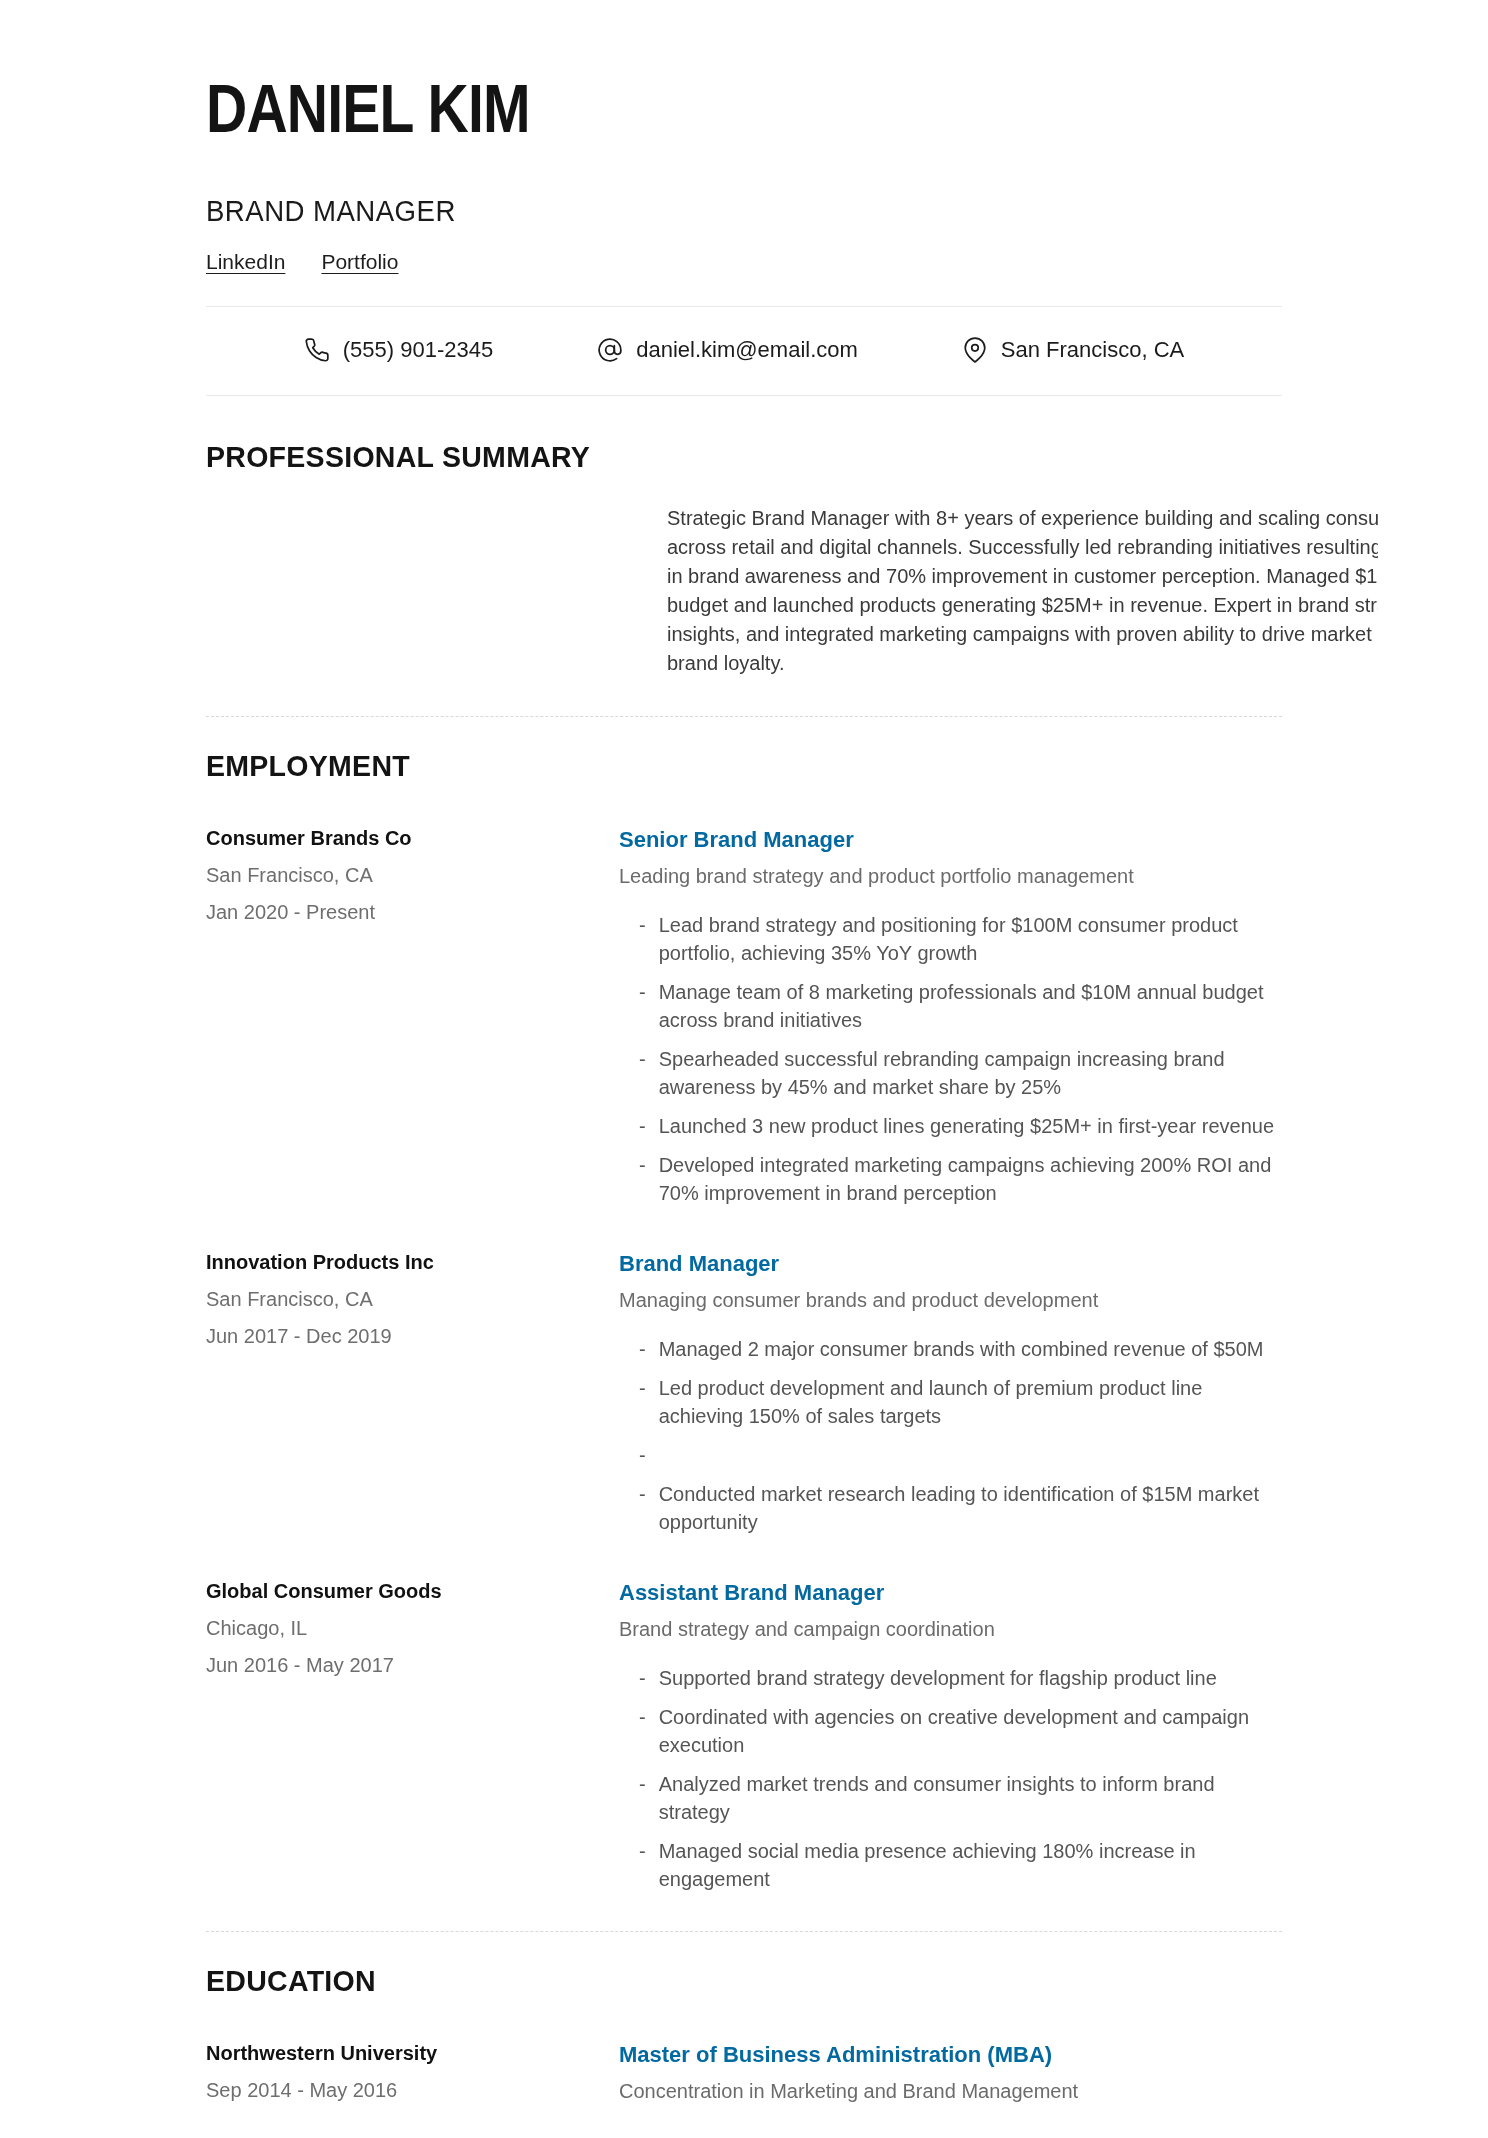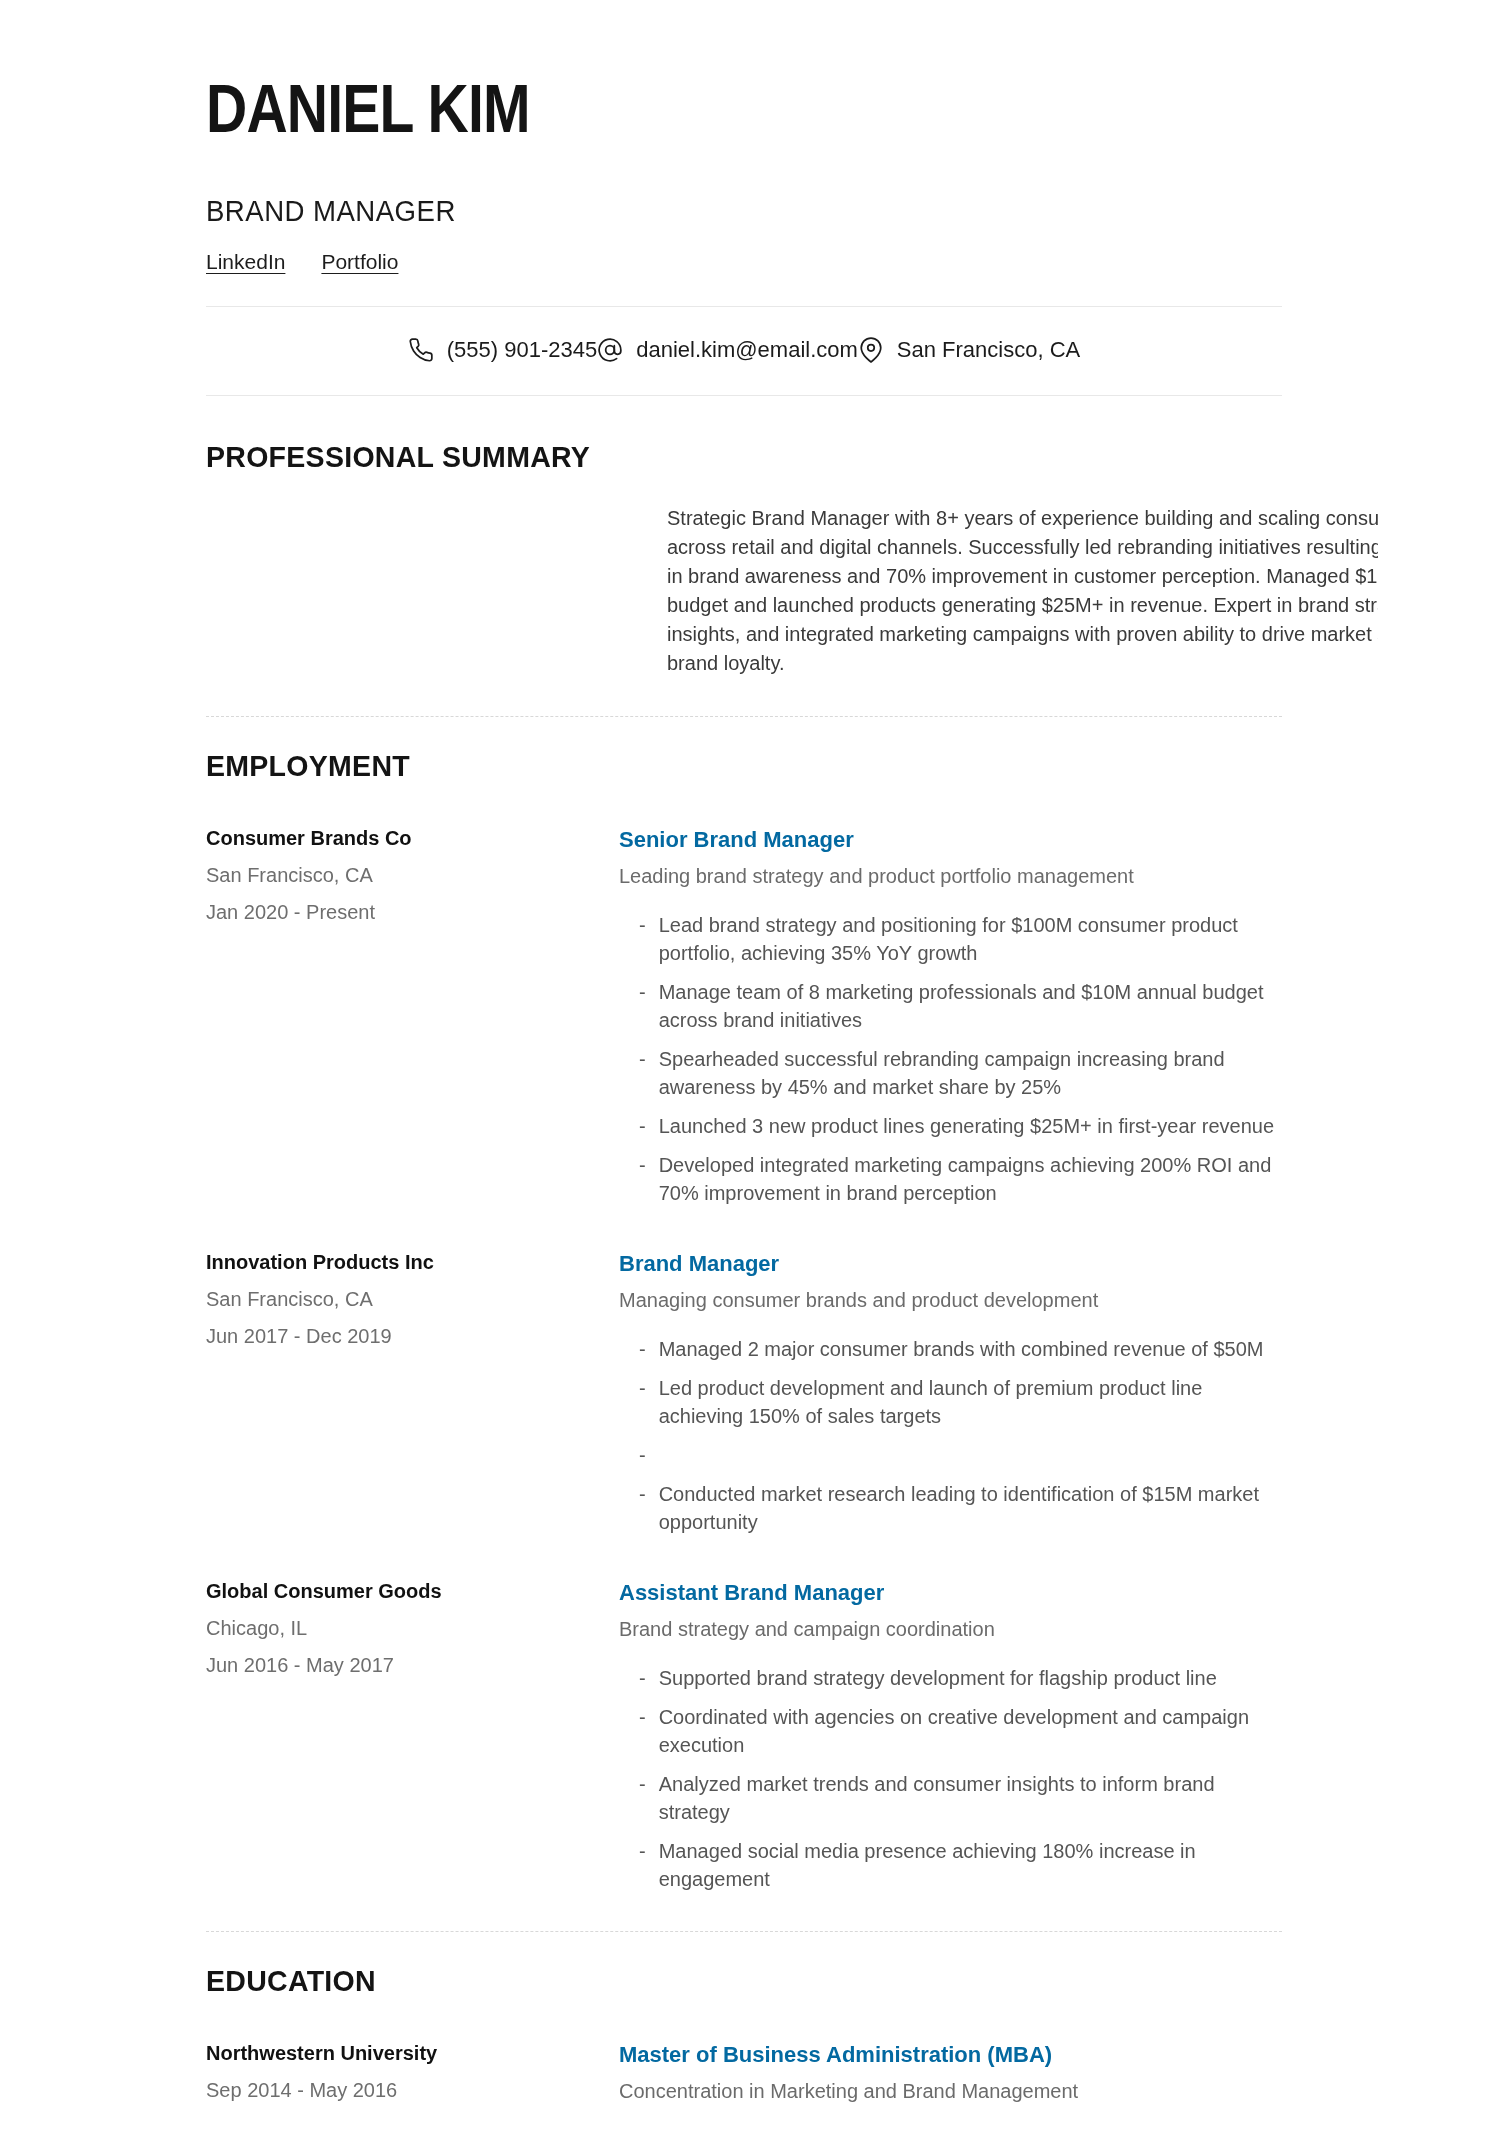--- a/index.html
+++ b/index.html
@@ -52,20 +52,21 @@
   hr { border: 0; margin: 0; }
   hr.solid  { border-top: 1px solid #e8e8e8; }
   hr.dashed { border-top: 1px dashed #d8d8d8; }
   .hr-top { margin-top: 32px; }
 
   
   .contact {
     display: flex;
     justify-content: center;
     align-items: center;
+    gap: 104px;
     padding: 30px 0 32px;
   }
   .contact-item { display: flex; align-items: center; gap: 13px; font-size: 22px; color: #1b1b1b; }
   .contact-item svg { width: 26px; height: 26px; display: block; stroke: #1c1c1c; fill: none; stroke-width: 1.6; stroke-linecap: round; stroke-linejoin: round; }
 
   
   section h2 {
     display: inline-block;
     margin: 0;
     font-size: 30px;

